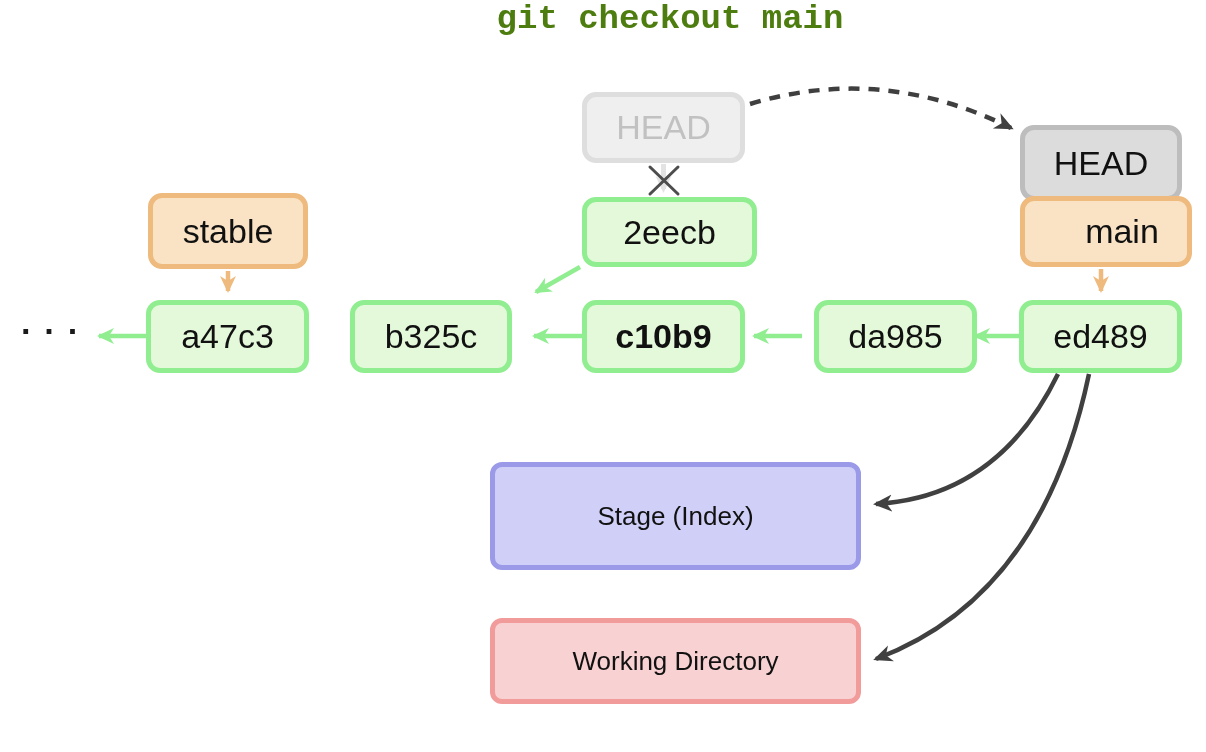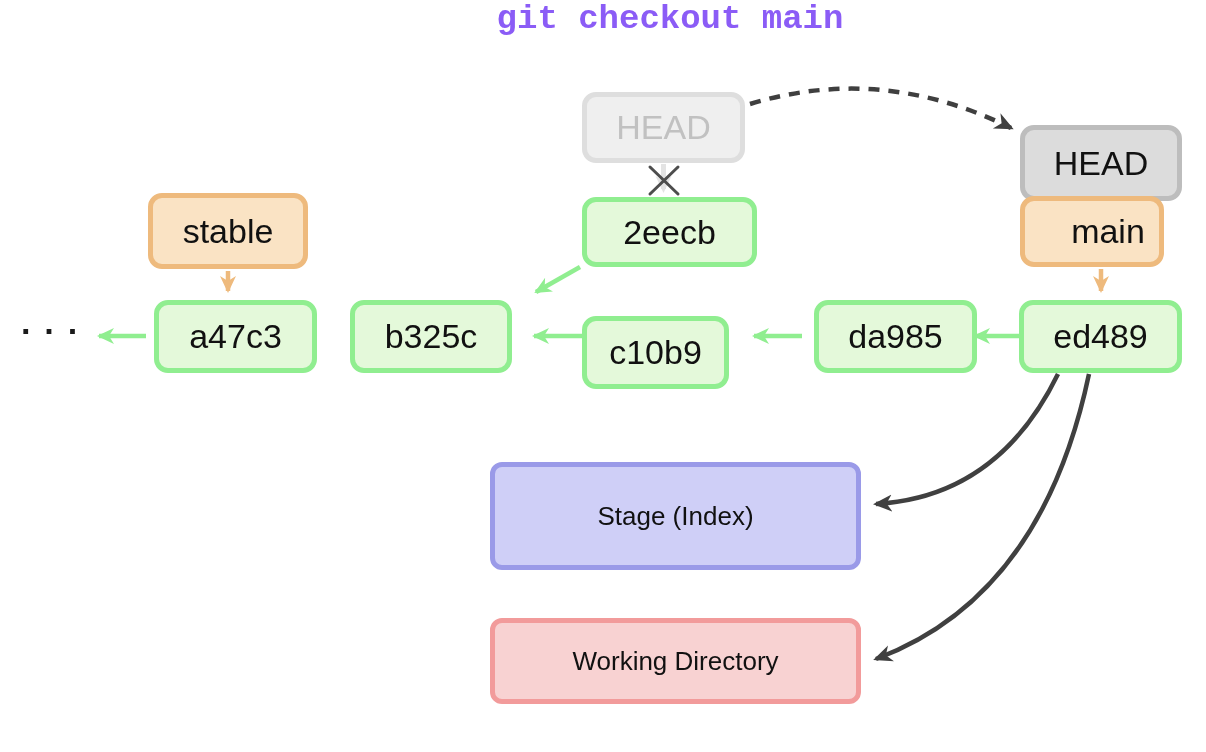--- a/index.html
+++ b/index.html
@@ -4,46 +4,46 @@
 <style>
   html,body{margin:0;padding:0;background:#ffffff;}
   #stage-canvas{
     position:relative;width:1206px;height:752px;background:#ffffff;overflow:hidden;
     font-family:"Liberation Sans", sans-serif;color:#111;
   }
   .layer{position:absolute;left:0;top:0;width:1206px;height:752px;}
   #title{
     position:absolute;left:670px;top:0px;transform:translateX(-50%);
     font-family:"Liberation Mono","DejaVu Sans Mono",monospace;
-    font-size:34px;font-weight:700;color:#8b5cf6;white-space:nowrap;
+    font-size:34px;font-weight:700;color:#4d7c0f;white-space:nowrap;
   }
   .box{
     position:absolute;box-sizing:border-box;display:flex;align-items:center;justify-content:center;
     border-radius:14px;border:5px solid;font-size:34px;white-space:nowrap;
   }
   .commit{border-color:#90ee90;background:#e4f9da;}
   .branch{border-color:#eeba7d;background:#fae3c4;}
   .head-old{border-color:#dedede;background:#efefef;color:#c1c1c1;}
   .head-new{border-color:#bdbdbd;background:#dcdcdc;}
   .area{border-radius:12px;font-size:26px;}
   .stage{border-color:#9a9ae8;background:#cfcff7;}
   .wd{border-color:#f29b9b;background:#f8d2d2;}
   #ellipsis{
     position:absolute;left:18px;top:312px;width:76px;text-align:center;
     font-size:34px;font-weight:700;letter-spacing:12px;color:#1a1a1a;
   }
   
   #ghost-head{left:582px;top:92px;width:163px;height:71px;}
   #head-box{left:1020px;top:125px;width:162px;height:76px;}
-  #main-box{left:1020px;top:196px;width:144px;height:71px;padding-left:32px;}
+  #main-box{left:1020px;top:196px;width:172px;height:71px;padding-left:32px;}
   #stable-box{left:148px;top:193px;width:160px;height:76px;}
   #commit-2eecb{left:582px;top:197px;width:175px;height:70px;}
-  #commit-a47c3{left:146px;top:300px;width:163px;height:73px;margin-left:8px;}
+  #commit-a47c3{left:146px;top:300px;width:163px;height:73px;}
   #commit-b325c{left:350px;top:300px;width:162px;height:73px;}
-  #commit-c10b9{left:582px;top:316px;width:147px;height:73px;}
+  #commit-c10b9{left:582px;top:300px;width:163px;height:73px;font-weight:bold;}
   #commit-da985{left:802px;top:300px;width:163px;height:73px;margin-left:12px;}
   #commit-ed489{left:1019px;top:300px;width:163px;height:73px;}
   #stage-box{left:490px;top:462px;width:371px;height:108px;}
   #wd-box{left:490px;top:618px;width:371px;height:86px;}
 </style>
 </head>
 <body>
 
 <div id="stage-canvas">
 

